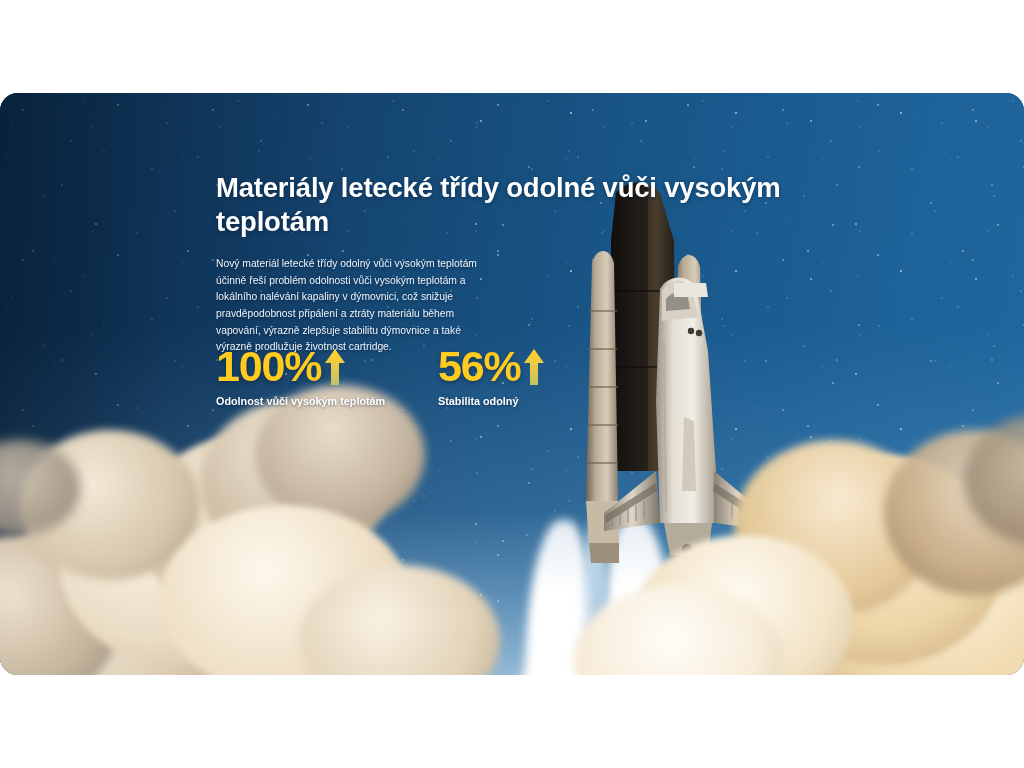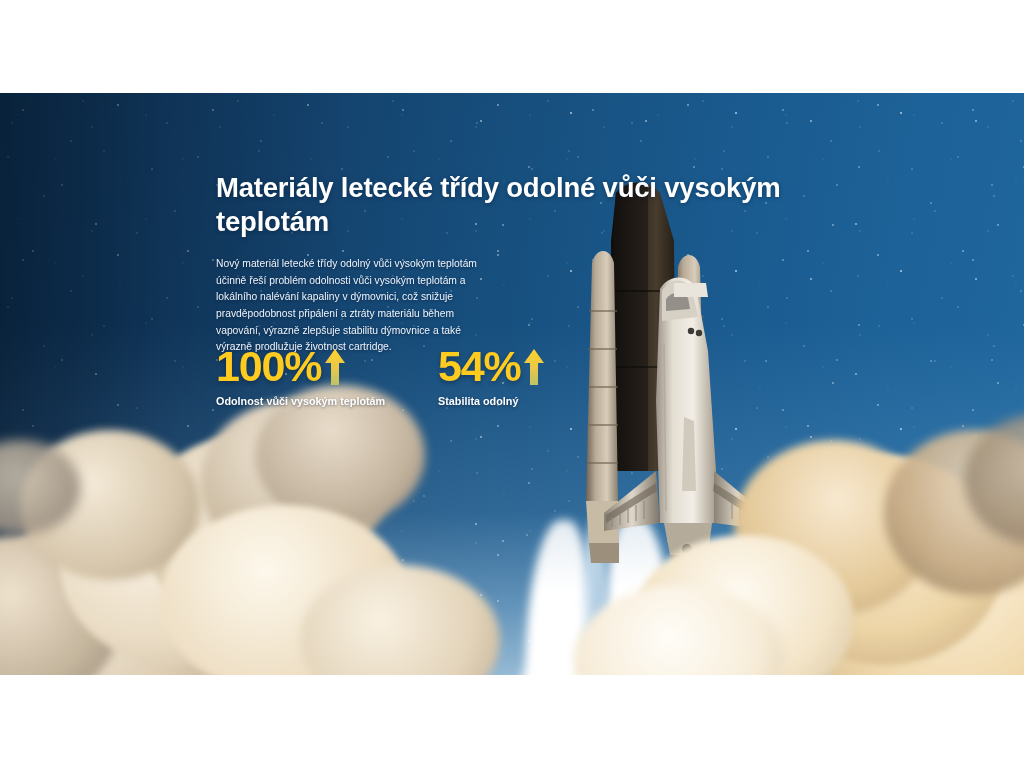--- a/index.html
+++ b/index.html
@@ -11,20 +11,21 @@
     overflow:hidden;
   }
   #root { position:relative; width:1024px; height:768px; background:#fff; }
 
   
   .hero {
     position:absolute; left:0; top:93px;
     width:1024px; height:582px;
     overflow:hidden;
     background:#12395c;
+    border-radius:18px;
   }
 
   
   .sky-base {
     position:absolute; inset:0;
     background:
       linear-gradient(to bottom,
         rgba(255,255,255,0) 40%,
         rgba(120,170,210,0.25) 72%,
         rgba(160,200,230,0.55) 88%,
@@ -305,21 +306,21 @@
               </linearGradient>
             </defs>
             <path d="M11 2 L21 16 L15 16 L15 38 L7 38 L7 16 L1 16 Z" fill="url(#arrG1)"></path>
           </svg>
         </div>
         <div class="stat-label">Odolnost  vůči vysokým teplotám</div>
       </div>
 
       <div class="stat s1">
         <div class="stat-value-row">
-          <span class="stat-value">54%</span>
+          <span class="stat-value">56%</span>
           <svg class="arrow-up" viewBox="0 0 22 40" xmlns="http://www.w3.org/2000/svg">
             <defs>
               <linearGradient id="arrG2" x1="0" y1="0" x2="0" y2="1">
                 <stop offset="0%" stop-color="#ffd42b"></stop>
                 <stop offset="55%" stop-color="#e8c64a"></stop>
                 <stop offset="100%" stop-color="#bcc468"></stop>
               </linearGradient>
             </defs>
             <path d="M11 2 L21 16 L15 16 L15 38 L7 38 L7 16 L1 16 Z" fill="url(#arrG2)"></path>
           </svg>

